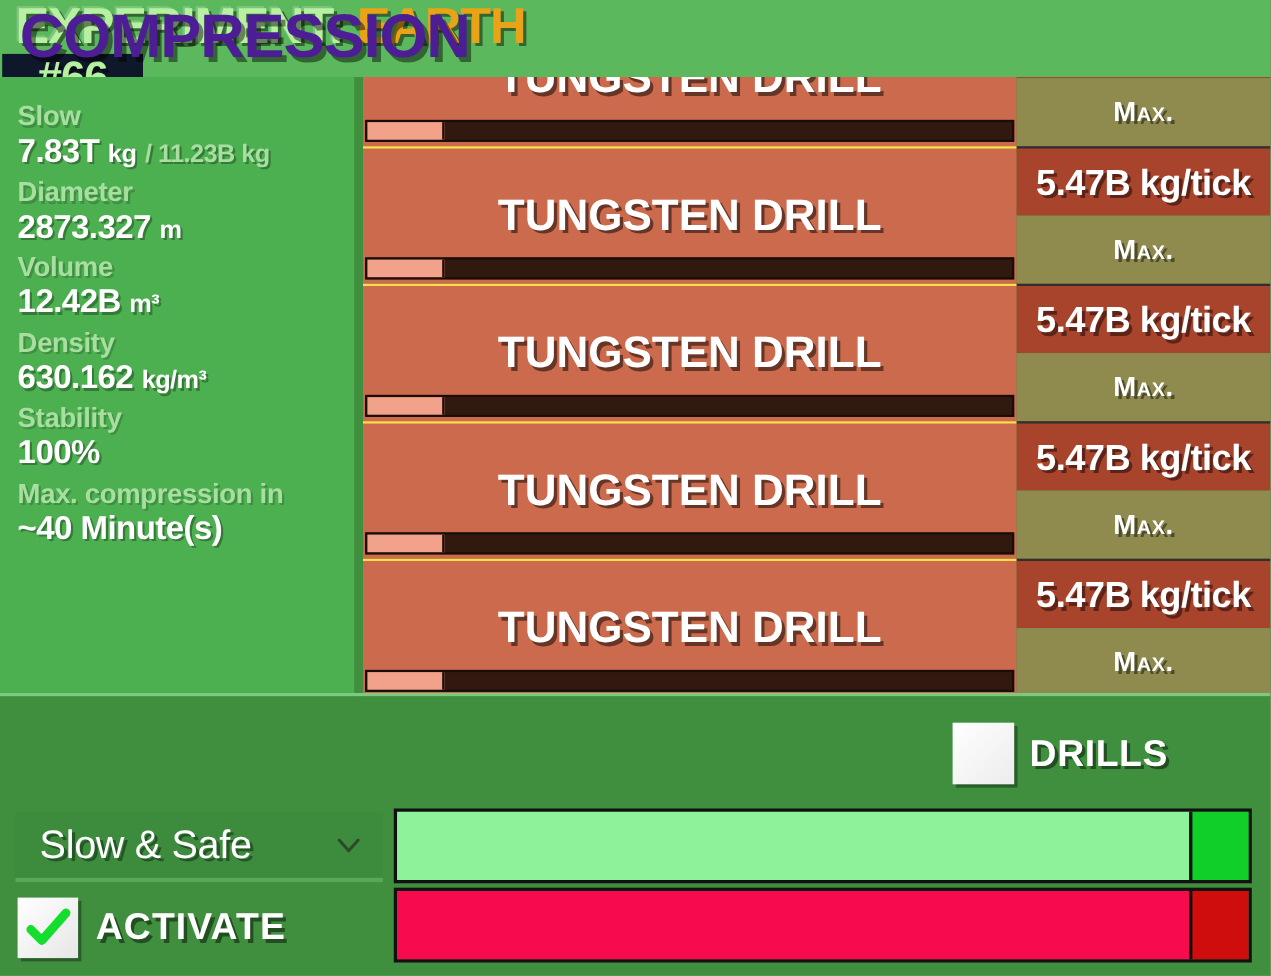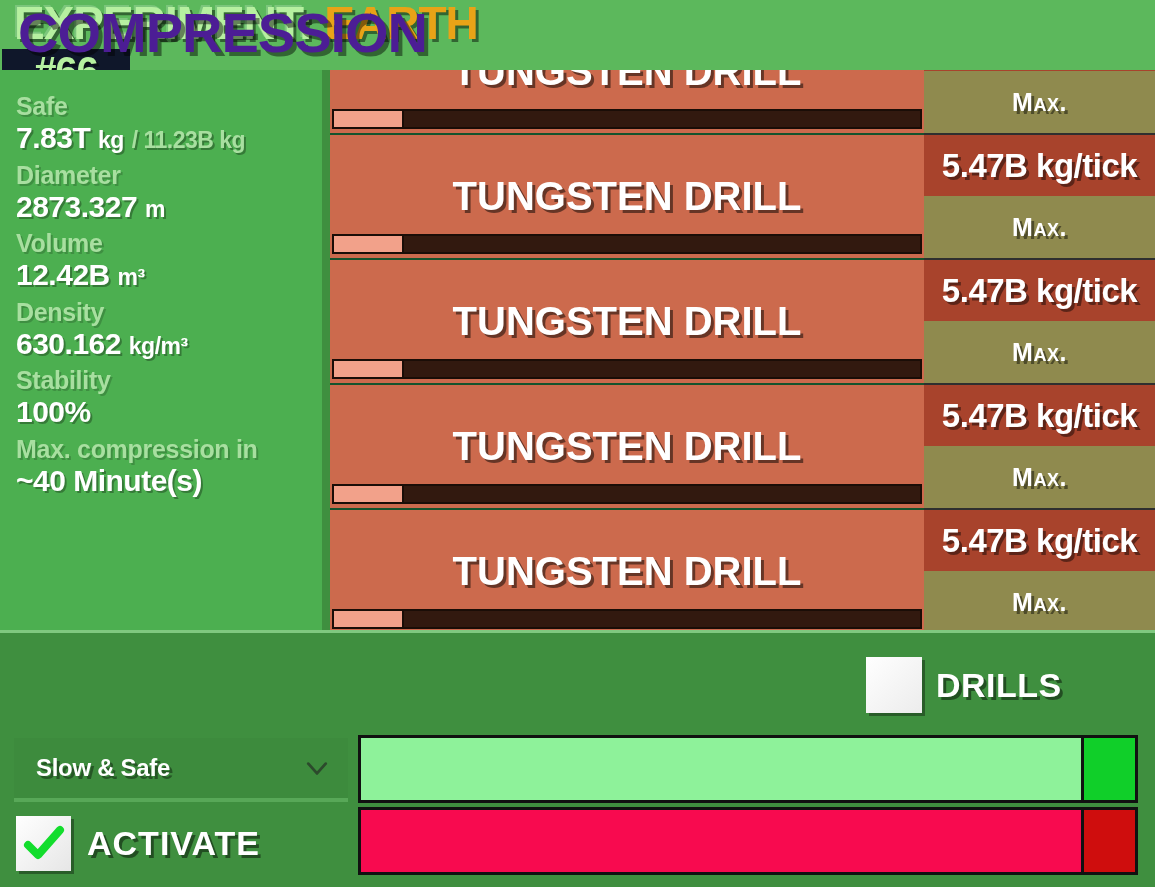--- a/index.html
+++ b/index.html
@@ -81,21 +81,21 @@
     overflow:hidden;
   }
   .drill-row {
     position:absolute; left:8px; width:825px; height:125px;
     display:flex;
   }
   .drill-main {
     position:relative;
     width:594px; height:125px;
     background:#cc6a4d;
-    border-top:2px solid #14532d;
+    border-top:2px solid #fde047;
     display:flex; align-items:center; justify-content:center;
   }
   .drill-name {
     font-size:40px; font-weight:bold; color:#ffffff;
     letter-spacing:0px; font-stretch:condensed;
     text-shadow:3px 3px 0 rgba(0,0,0,.5);
     white-space:nowrap;
   }
   .drill-progress {
     position:absolute; left:2px; bottom:4px; width:590px; height:20px;
@@ -154,21 +154,21 @@
   }
   .dropdown {
     position:absolute; left:14px; top:738px;
     width:334px; height:64px;
     background:#3d8b3d;
     border-bottom:4px solid #58a858;
     display:flex; align-items:center; justify-content:space-between;
     padding:0 18px 0 22px;
   }
   .dropdown-value {
-    font-size:24px; font-weight:bold; color:#ffffff;
+    font-size:36px; font-weight:normal; color:#ffffff;
     letter-spacing:-0.3px; font-stretch:condensed;
     text-shadow:3px 3px 0 rgba(0,0,0,.38);
   }
   .chevron { width:26px; height:26px; display:block; }
   .activate-row {
     position:absolute; left:16px; top:816px;
     display:flex; align-items:center; gap:16px;
   }
   .checkbox-checked {
     width:55px; height:55px; position:relative;
@@ -259,21 +259,21 @@
         <path d="M10 26 Q18 34 25 31 L25 26 Q18 30 11 23 Z" fill="#2a2a2a"></path>
         <path d="M28 30 L42 23 L42 28 L28 35 Z" fill="#2a2a2a"></path>
       </svg>
     </div>
   </div>
 
   <div class="top-area">
 
     <div class="stats">
       <div>
-        <div class="stat-label">Safe</div>
+        <div class="stat-label">Slow</div>
         <div class="stat-value">
           <span>7.83T</span>
           <span class="unit">kg</span>
           <span class="sub unit">/ 11.23B kg</span>
         </div>
       </div>
       <div>
         <div class="stat-label">Diameter</div>
         <div class="stat-value">
           <span>2873.327</span>

